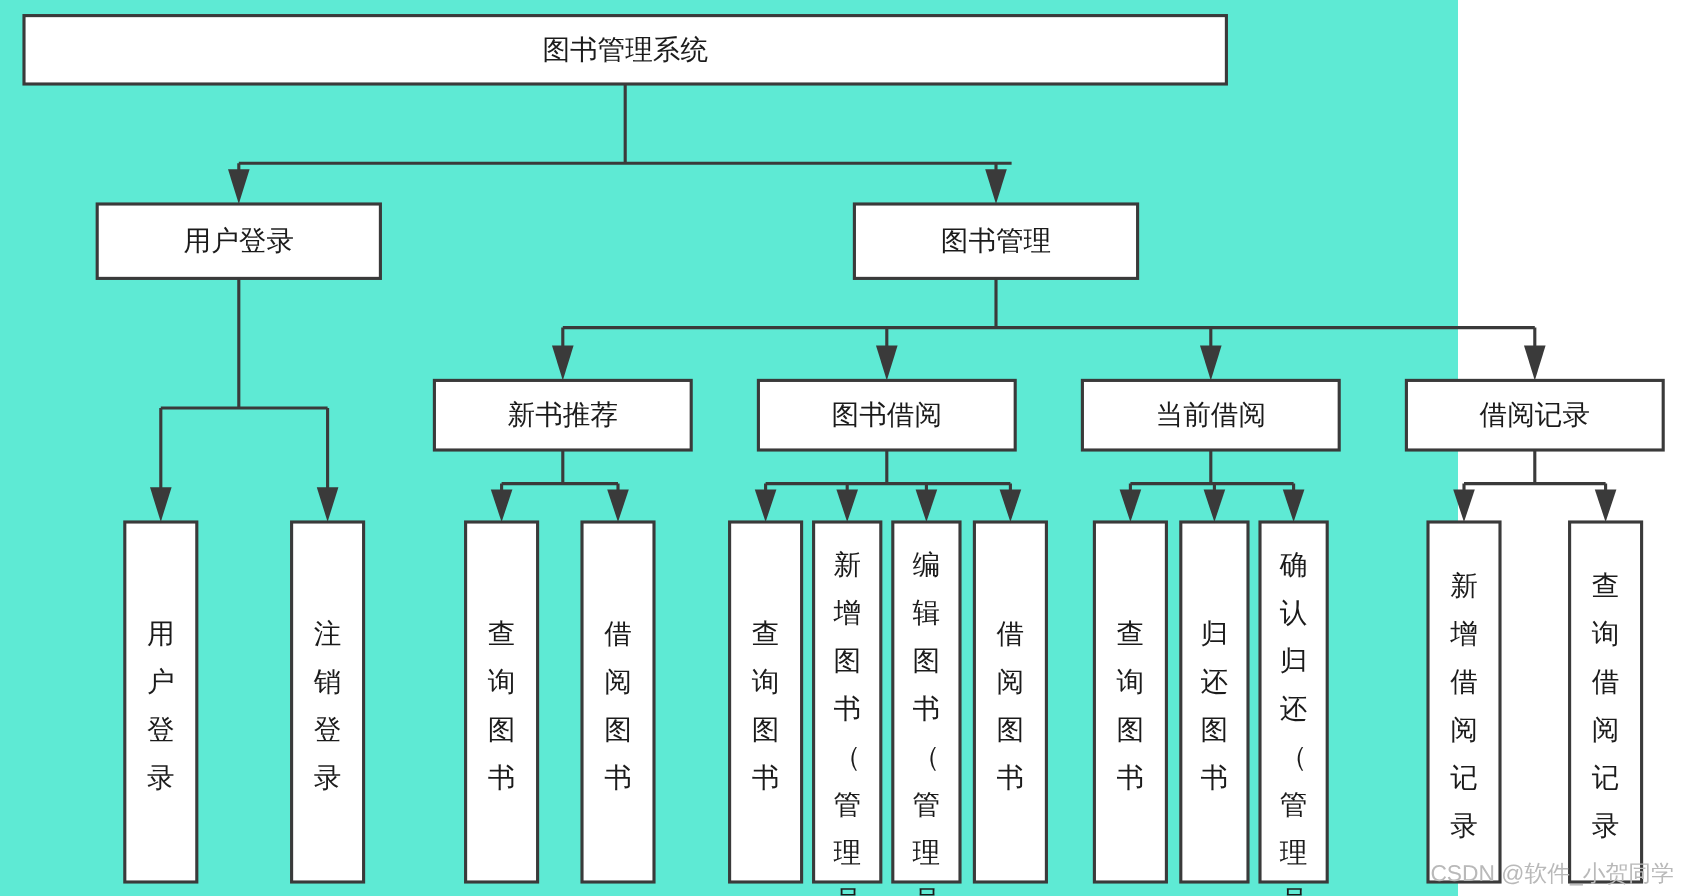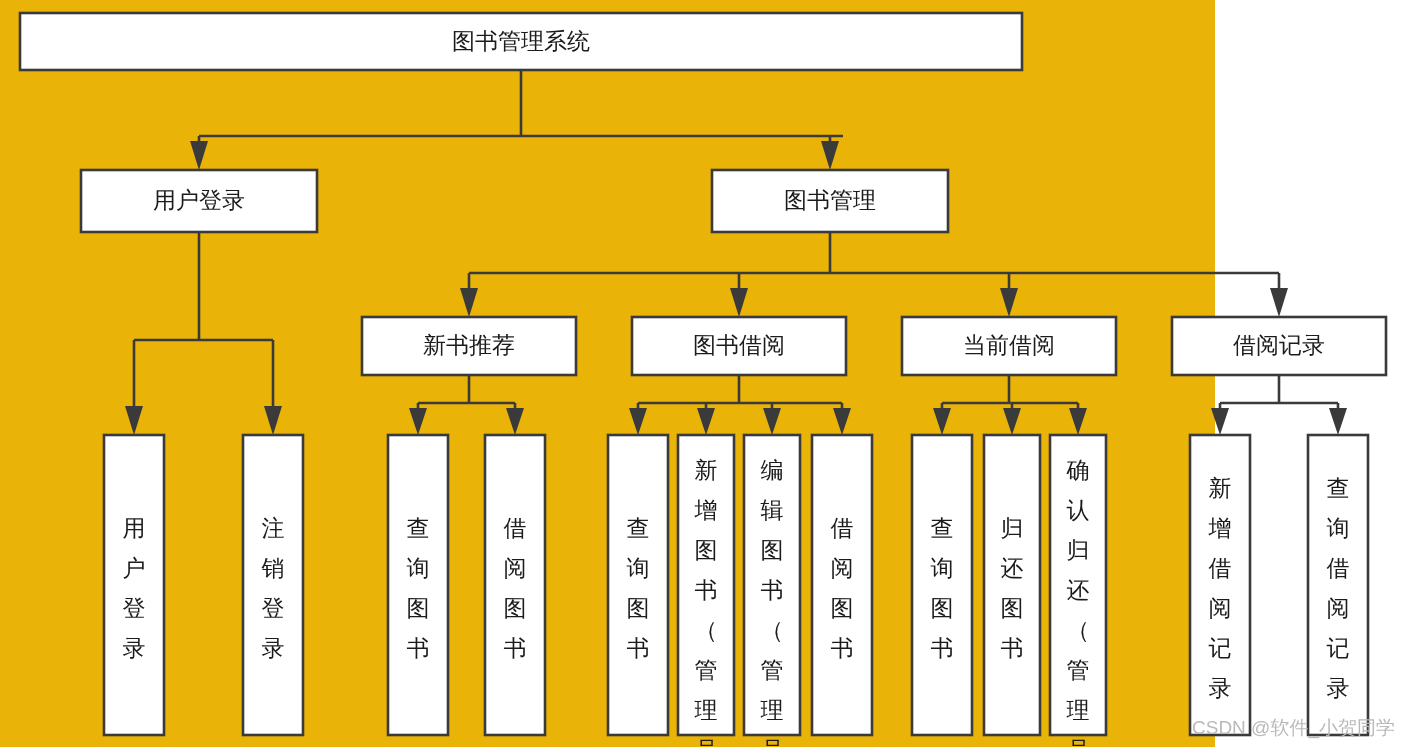--- a/index.html
+++ b/index.html
@@ -10,21 +10,21 @@
   body {
     width: 1405px;
     height: 747px;
     font-family: "Liberation Sans", "DejaVu Sans", sans-serif;
     overflow: hidden;
   }
   #diagram-root {
     position: relative;
     width: 1215px;
     height: 747px;
-    background: #eab308;
+    background: #5eead4;
   }
   svg.diagram-canvas {
     position: absolute;
     top: 0;
     left: 0;
     width: 1405px;
     height: 747px;
     display: block;
   }
   .node-box {

